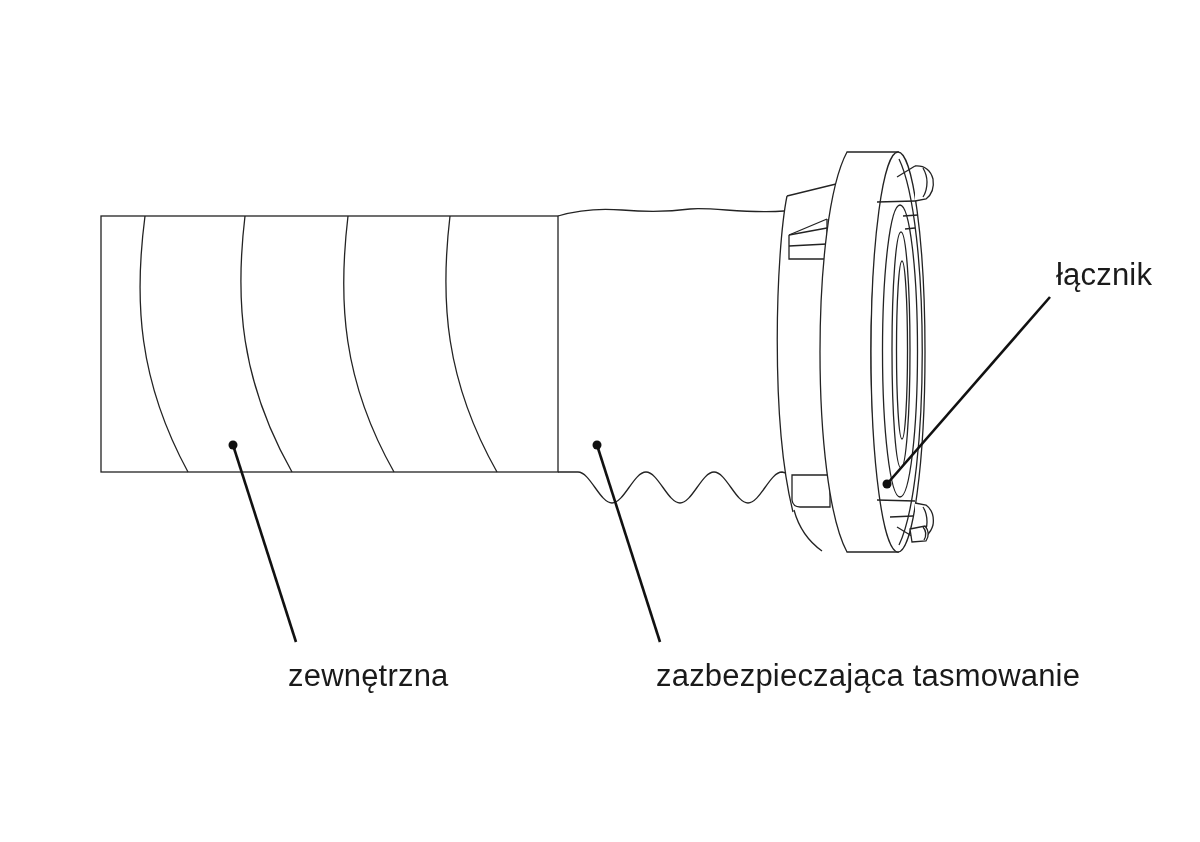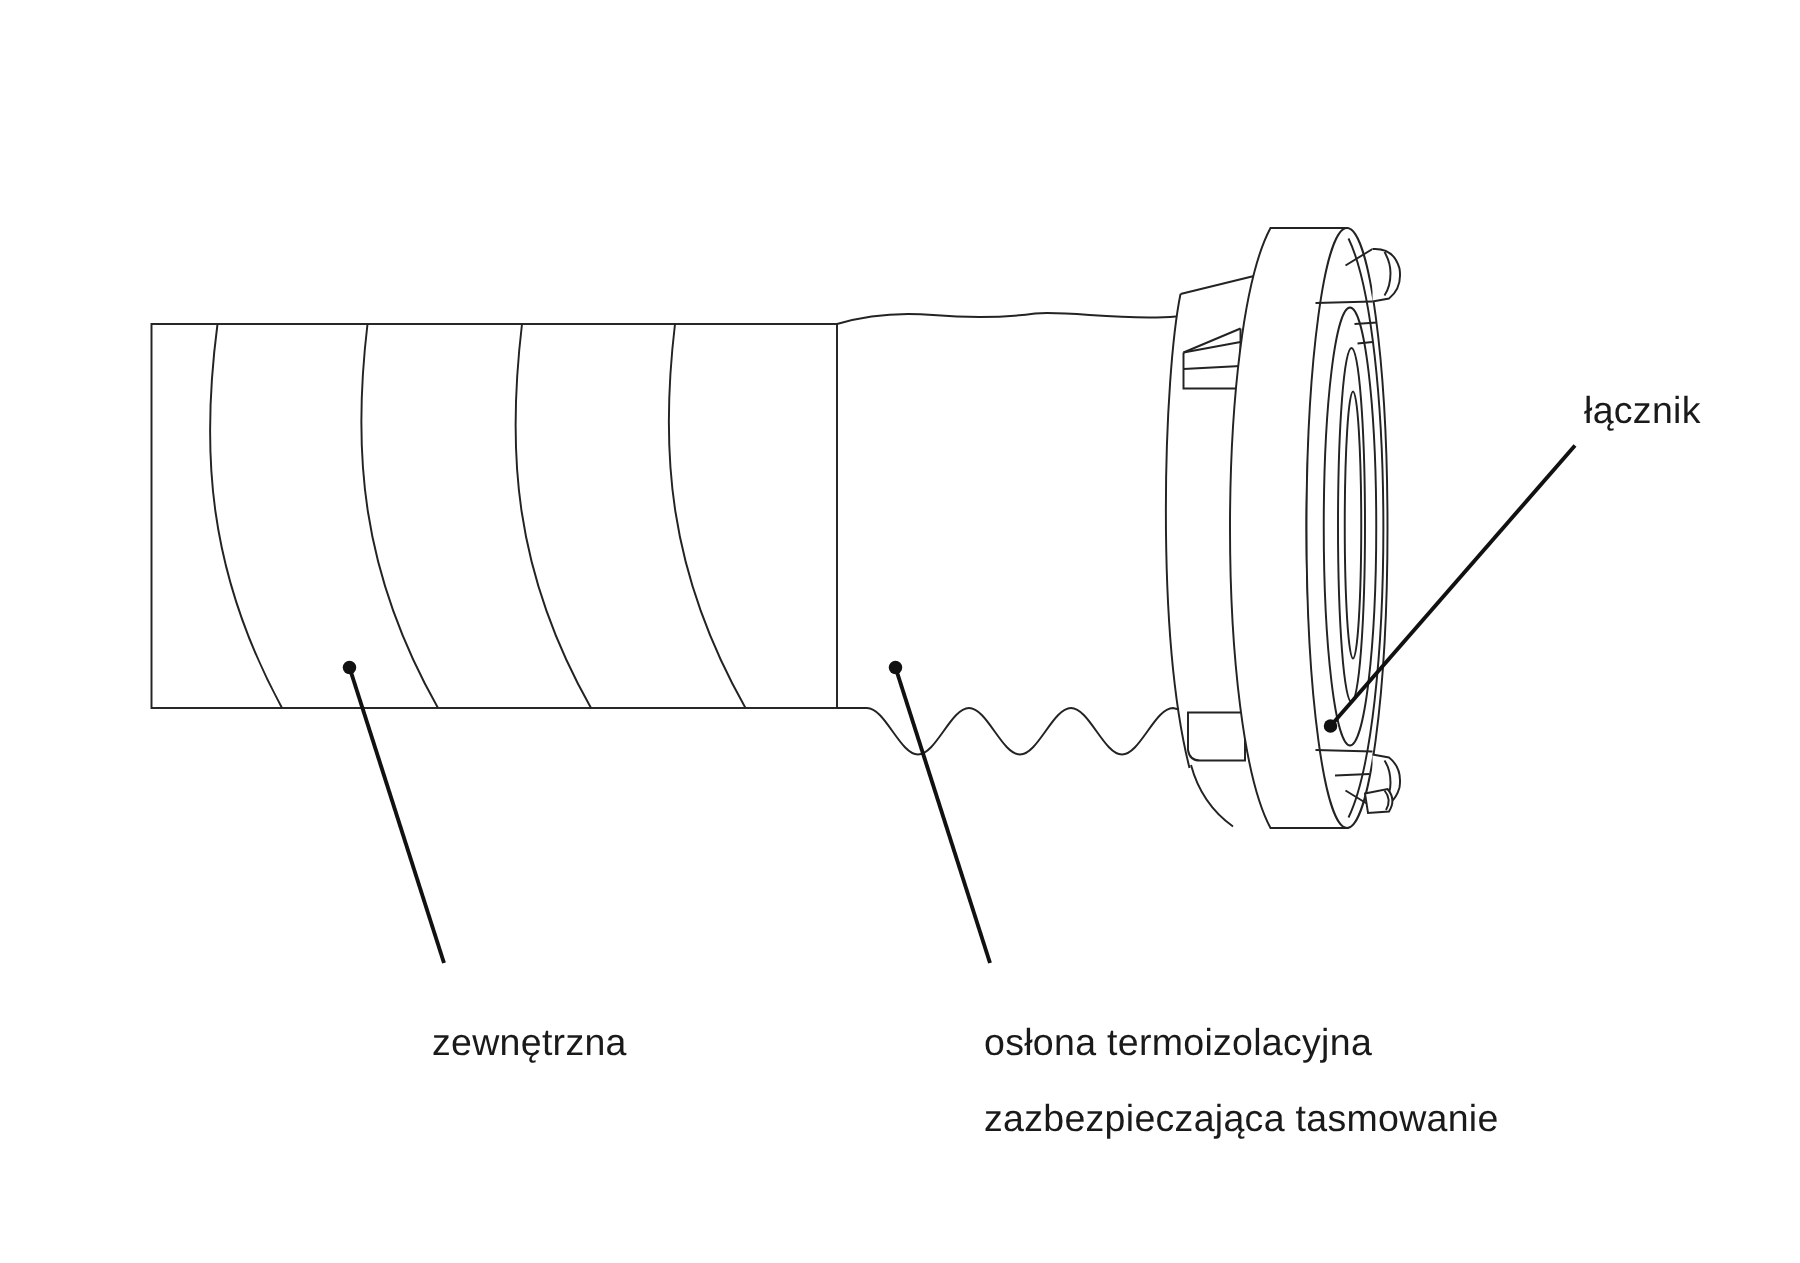--- a/index.html
+++ b/index.html
@@ -7,26 +7,26 @@
     position:relative;
     width:1200px;height:842px;
     background:#ffffff;
     overflow:hidden;
     font-family:"Liberation Sans", sans-serif;
   }
   .drawing{position:absolute;left:0;top:0;}
   .label{
     position:absolute;
     color:#1a1a1a;
-    font-size:25px;
+    font-size:31px;
     line-height:31px;
     letter-spacing:0.2px;
     white-space:nowrap;
   }
-  .label span{display:block;margin-top:20px;}
+  .label span{display:block;}
 </style>
 </head>
 <body>
 
 <div class="canvas">
 
   <svg class="drawing" width="1200" height="842" viewBox="0 0 1200 842">
     <g fill="none" stroke="#232323" stroke-width="1.3">
 
       <rect x="101" y="216" width="457" height="256"></rect>
@@ -90,17 +90,16 @@
     </g>
   </svg>
 
   <div class="label" style="left:1056px; top:259px;">łącznik</div>
 
   <div class="label" style="left:288px; top:660px;">
     <span>zewnętrzna</span>
   </div>
 
   <div class="label" style="left:656px; top:660px;">
-    <span>osłona termoizolacyjna</span>
     <span>zazbezpieczająca tasmowanie</span>
   </div>
 
 </div>
 
 </body></html>

